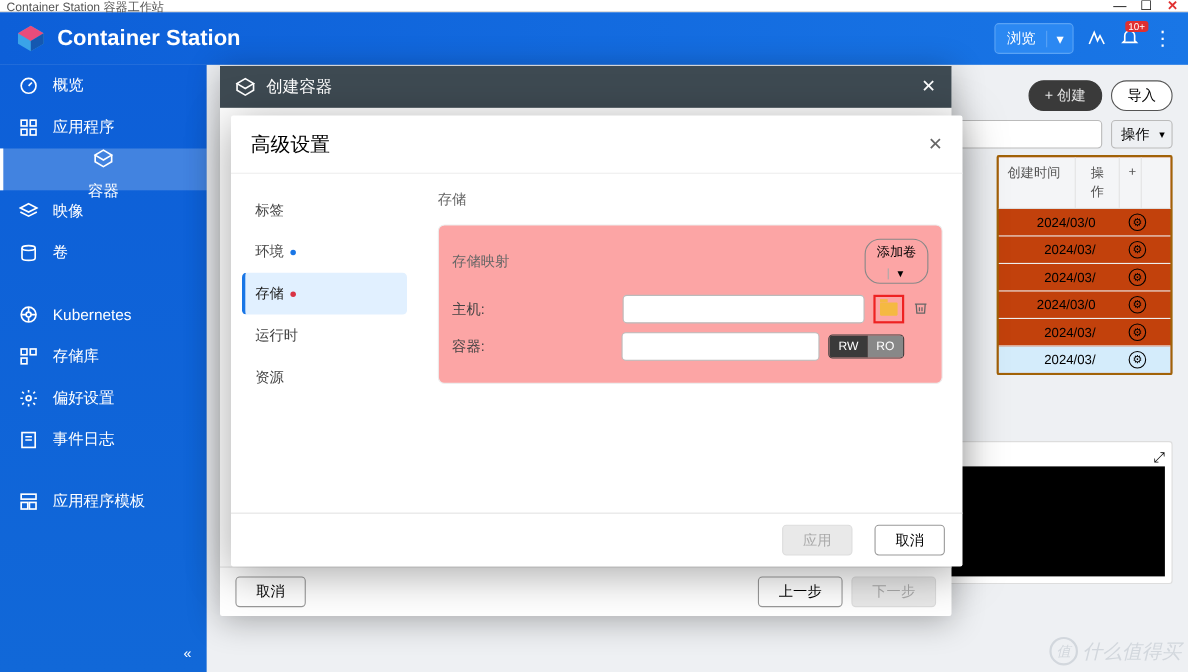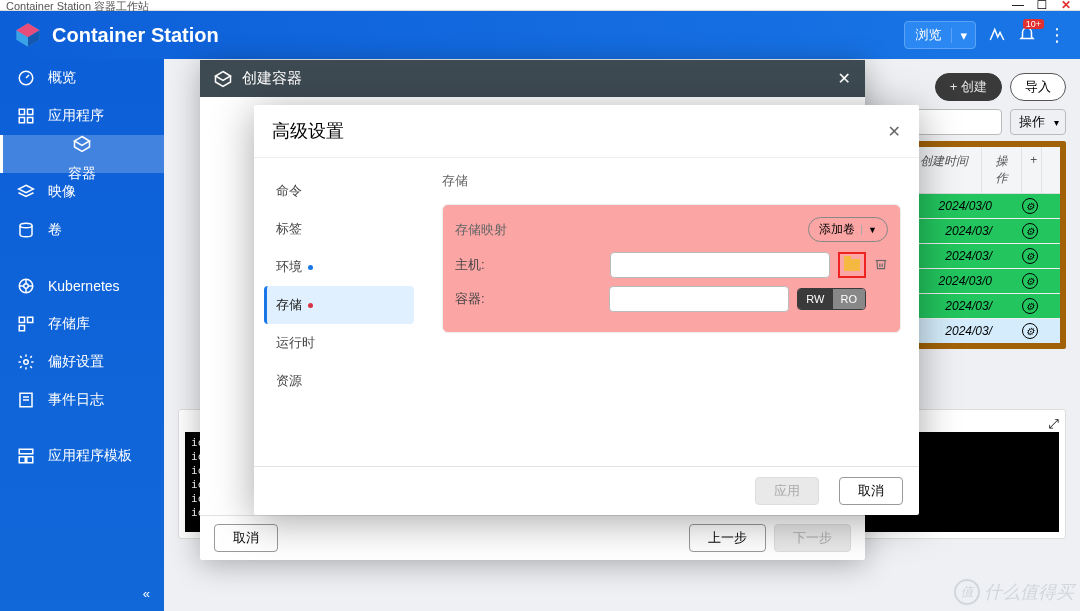--- a/index.html
+++ b/index.html
@@ -21,38 +21,38 @@
 .browse-btn span:first-child { padding: 0 10px; }
 .browse-btn .caret { border-left: 1px solid #5aa3f5; padding: 0 8px; }
 .header-icon { color: #fff; cursor: pointer; position: relative; }
 .badge { position: absolute; top: -6px; right: -8px; background: #e03030; color: #fff; font-size: 9px; border-radius: 3px; padding: 0 3px; }
 .menu-dots { font-size: 18px; }
 
 
 .app-body { display: flex; height: 552px; }
 
 
-.sidebar { width: 164px; background: linear-gradient(180deg, #0d5fd8, #1168d8); color: #fff; position: relative; }
+.sidebar { width: 188px; background: linear-gradient(180deg, #0d5fd8, #1168d8); color: #fff; position: relative; }
 .nav-item { display: flex; align-items: center; height: 38px; padding: 0 16px; cursor: pointer; gap: 12px; font-size: 14px; }
 .nav-item.active { background: rgba(255,255,255,0.22); border-left: 3px solid #fff; padding-left: 13px; flex-direction: column; }
 .nav-icon { width: 20px; height: 20px; display: flex; align-items: center; justify-content: center; }
 .nav-sep { height: 18px; }
 .collapse-icon { position: absolute; bottom: 10px; right: 14px; color: #fff; cursor: pointer; }
 
 
 .main { flex: 1; background: #eef0f3; position: relative; padding: 14px; }
 .toolbar-row { display: flex; gap: 8px; justify-content: flex-end; margin-bottom: 8px; }
 .btn-pill { border-radius: 16px; padding: 4px 14px; font-size: 13px; border: 1px solid #555; background: #fff; cursor: pointer; }
 .btn-pill.dark { background: #3a3a3a; color: #e5e5e5; border-color: #3a3a3a; }
 .filter-row { display: flex; gap: 8px; justify-content: flex-end; margin-bottom: 6px; }
 .search-box { width: 200px; height: 26px; border: 1px solid #bbb; border-radius: 4px; padding: 0 6px; }
 .op-select { height: 26px; border: 1px solid #bbb; border-radius: 4px; padding: 0 20px 0 8px; display: flex; align-items: center; position: relative; }
 .op-select::after { content: "▾"; position: absolute; right: 6px; font-size: 10px; }
 
-.table { background: #22c55e; border: 6px solid #a16207; border-radius: 2px; font-style: italic; }
+.table { background: #c2410c; border: 2px solid #a16207; border-radius: 2px; }
 .table-header { display: flex; background: #f4f5f7; border-bottom: 1px solid #ddd; font-size: 12px; color: #555; }
 .th { padding: 6px 8px; border-right: 1px solid #e3e3e3; }
 .th-date { width: 70px; }
 .th-op { width: 40px; text-align: center; }
 .th-plus { width: 20px; text-align: center; }
 .table-row { display: flex; border-bottom: 1px solid #eee; font-size: 12px; align-items: center; }
 .table-row:last-child { border-bottom: none; }
 .table-row.selected { background: #d4ecfb; }
 .td-date { flex: 1; padding: 5px 8px; text-align: right; }
 .td-op { width: 60px; text-align: center; }
@@ -66,35 +66,35 @@
 .overlay { position: absolute; left: 200px; top: 60px; width: 665px; background: #fff; box-shadow: 0 4px 30px rgba(0,0,0,0.3); border-radius: 2px; z-index: 20; height: 500px; display: flex; flex-direction: column; }
 .modal-header { background: #3e4a52; color: #fff; padding: 9px 14px; display: flex; align-items: center; gap: 10px; }
 .modal-title { flex: 1; font-size: 15px; }
 .modal-close { cursor: pointer; font-size: 16px; }
 .modal-footer { border-top: 1px solid #e3e3e3; padding: 8px 14px; display: flex; gap: 8px; }
 .modal-footer .spacer { flex: 1; }
 .btn { border: 1px solid #999; background: #fff; padding: 4px 18px; border-radius: 4px; font-size: 13px; cursor: pointer; }
 .btn.disabled { background: #e9e9e9; color: #aaa; border-color: #ddd; cursor: not-allowed; }
 
 
-.overlay2 { position: absolute; left: 210px; top: 105px; width: 665px; height: 410px; background: #fff; box-shadow: 0 6px 40px rgba(0,0,0,0.35); border-radius: 2px; z-index: 30; display: flex; flex-direction: column; margin-left: 44px; }
+.overlay2 { position: absolute; left: 210px; top: 105px; width: 665px; height: 410px; background: #fff; box-shadow: 0 6px 40px rgba(0,0,0,0.35); border-radius: 2px; z-index: 30; display: flex; flex-direction: column; }
 .modal2-header { padding: 14px 18px; display: flex; align-items: center; border-bottom: 1px solid #eee; }
 .modal2-title { font-size: 18px; flex: 1; }
 .modal2-body { flex: 1; display: flex; }
 .settings-nav { width: 170px; padding: 14px 10px; }
 .settings-nav-item { padding: 10px 12px; font-size: 13px; color: #444; border-radius: 4px; cursor: pointer; display: flex; align-items: center; gap: 6px; }
 .settings-nav-item.active { background: #e1f0ff; border-left: 3px solid #1976e6; padding-left: 9px; color: #222; }
 .dot { width: 5px; height: 5px; background: #1976e6; border-radius: 50%; display: inline-block; }
 .dot.red { background: #d93344; }
 .settings-content { flex: 1; padding: 14px 18px; font-size: 13px; }
 .section-label { color: #666; margin-bottom: 14px; }
 .subsection { background: #fca5a5; border: 1px solid #eee; border-radius: 6px; padding: 12px; position: relative; }
 .subsection-head { display: flex; align-items: center; margin-bottom: 10px; }
 .subsection-title { flex: 1; color: #666; }
-.add-vol-btn { border: 1px solid #888; border-radius: 14px; padding: 3px 10px; font-size: 12px; display: flex; align-items: center; gap: 6px; cursor: pointer; }
+.add-vol-btn { border: 1px solid #888; border-radius: 14px; padding: 3px 10px; font-size: 12px; display: flex; align-items: center; gap: 6px; cursor: pointer; flex-direction: column; }
 .add-vol-btn .sep { border-left: 1px solid #aaa; padding-left: 6px; font-size: 9px; }
 .form-row { display: flex; align-items: center; gap: 8px; margin-bottom: 8px; }
 .form-label { width: 42px; color: #444; }
 .form-input { width: 220px; height: 26px; border: 1px solid #bbb; border-radius: 4px; padding: 0 6px; }
 .form-input.wide { width: 180px; }
 .folder-btn { width: 28px; height: 26px; border: 2px solid #e22; display: flex; align-items: center; justify-content: center; cursor: pointer; }
 .folder-icon-inner { width: 16px; height: 12px; background: #f5b942; border-radius: 1px; position: relative; }
 .folder-icon-inner::before { content: ""; position: absolute; top: -3px; left: 0; width: 7px; height: 3px; background: #f5b942; }
 .trash-icon { color: #666; cursor: pointer; }
 .rw-toggle { display: flex; border-radius: 4px; overflow: hidden; border: 1px solid #3a3a3a; }
@@ -324,23 +324,20 @@
 </div>
 
 <div class="overlay2">
   <div class="modal2-header">
     <span class="modal2-title">高级设置</span>
     <span class="modal-close" style="color:#666">✕</span>
   </div>
   <div class="modal2-body">
     <div class="settings-nav" id="settings-nav">
         <div class="settings-nav-item">
-          <span>命令</span>
-        </div>
-        <div class="settings-nav-item">
           <span>标签</span>
         </div>
         <div class="settings-nav-item">
           <span>环境</span>
           <span class="dot"></span>
         </div>
         <div class="settings-nav-item active">
           <span>存储</span>
           <span class="dot red"></span>
         </div>

